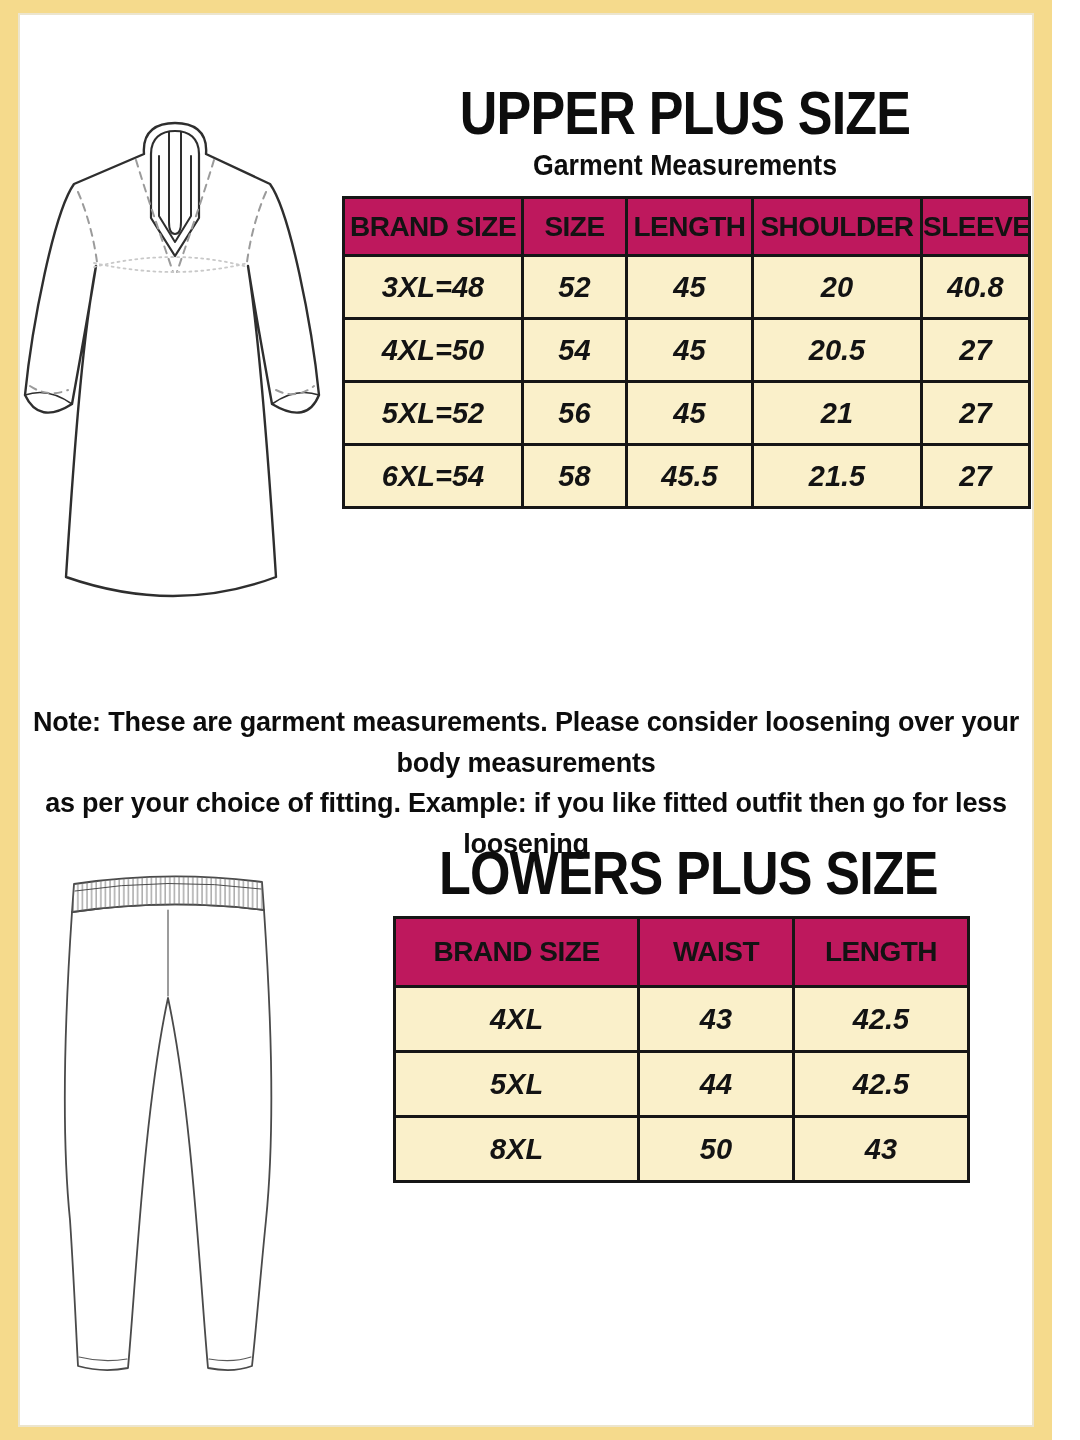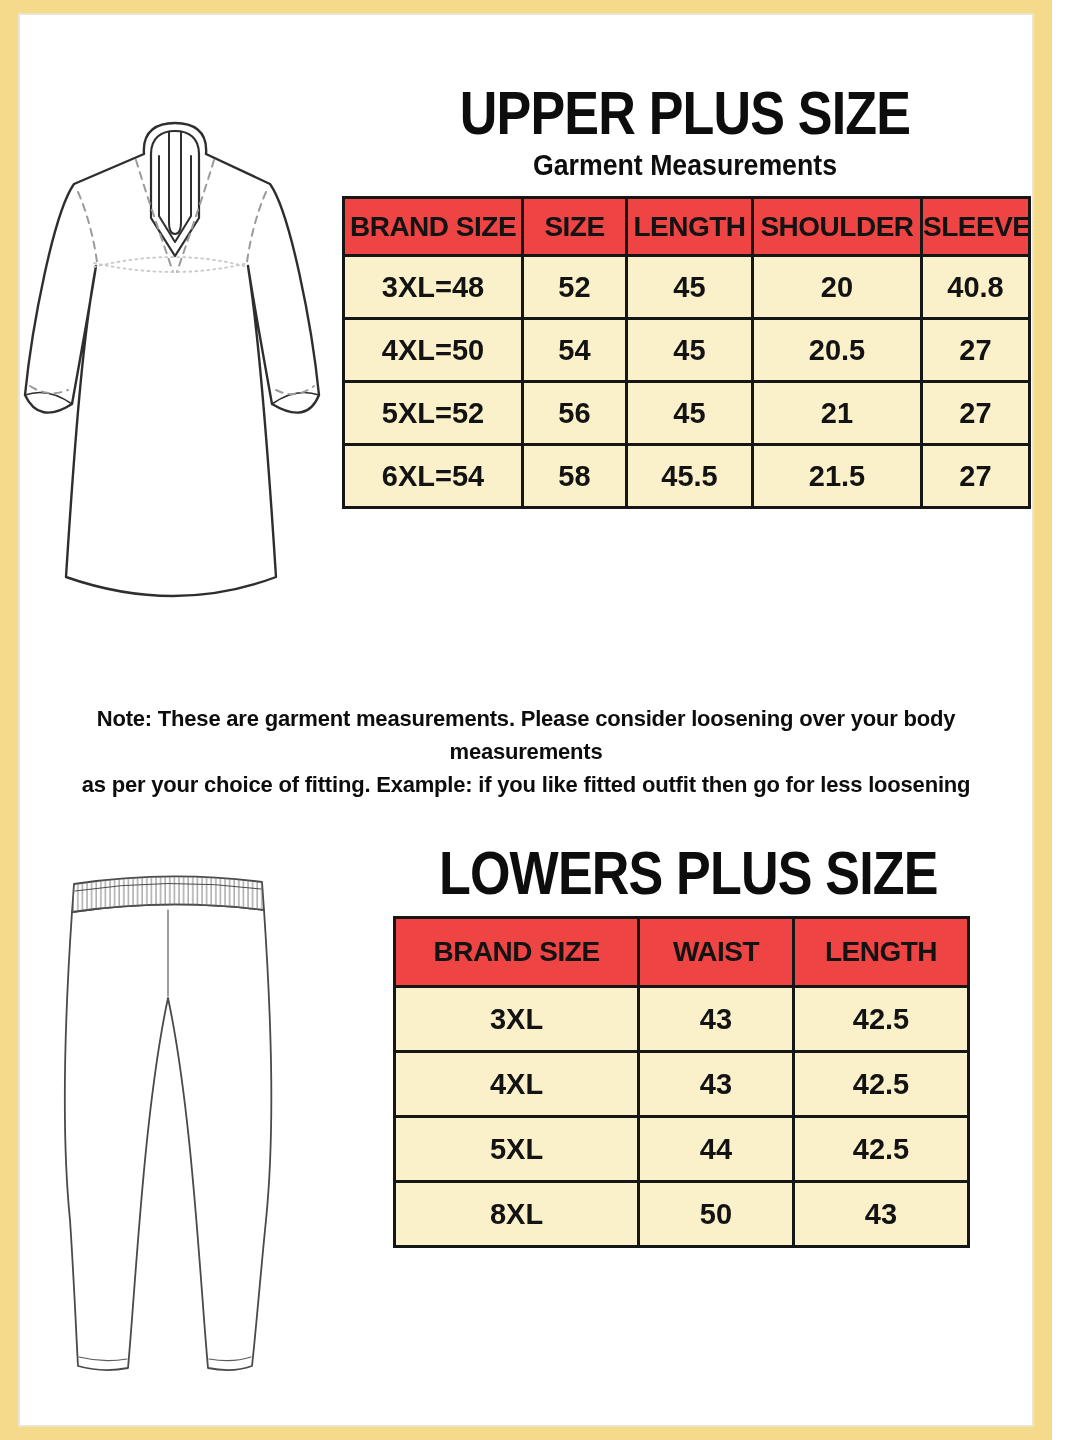--- a/index.html
+++ b/index.html
@@ -36,35 +36,35 @@
     text-align:center; font-weight:bold; font-size:29px; color:#0d0d0d;
     transform:scaleX(.92); transform-origin:50% 50%;
   }
 
   
   table{ border-collapse:collapse; table-layout:fixed; position:absolute; }
   th,td{
     border:3px solid #161616; text-align:center; vertical-align:middle;
     font-weight:bold; overflow:hidden; white-space:nowrap;
   }
-  th{ background:#ef4444; font-size:28px; letter-spacing:-0.5px; }
-  td{ background:#faf0ca; font-size:29px; }
+  th{ background:#be185d; font-size:28px; letter-spacing:-0.5px; }
+  td{ background:#faf0ca; font-size:29px;font-style:italic; }
 
   .upper-table{ left:342px; top:196px; width:686px; }
   .upper-table tr.head-row{ height:58px; }
   .upper-table tr.body-row{ height:63px; }
 
   .lower-table{ left:393px; top:916px; width:574px; }
   .lower-table tr.head-row{ height:69px; }
   .lower-table tr.body-row{ height:65px; }
 
   
   .note{
     position:absolute; left:30px; right:30px; top:702px;
-    text-align:center; font-weight:bold; font-size:22px;
+    text-align:center; font-weight:bold; font-size:27px;
     letter-spacing:-0.2px; line-height:1.5; color:#0d0d0d;
   }
 
   
   .kurta-svg{ position:absolute; left:18px; top:100px; width:330px; height:560px; }
   .pants-svg{ position:absolute; left:40px; top:860px; width:300px; height:540px; }
 </style>
 </head>
 <body>
 
@@ -195,25 +195,20 @@
         <col style="width:155px">
         <col style="width:175px">
     </colgroup>
     <tbody>
       <tr class="head-row">
         <th>BRAND SIZE</th>
         <th>WAIST</th>
         <th>LENGTH</th>
       </tr>
       <tr class="body-row">
-        <td>3XL</td>
-        <td>43</td>
-        <td>42.5</td>
-      </tr>
-      <tr class="body-row">
         <td>4XL</td>
         <td>43</td>
         <td>42.5</td>
       </tr>
       <tr class="body-row">
         <td>5XL</td>
         <td>44</td>
         <td>42.5</td>
       </tr>
       <tr class="body-row">

